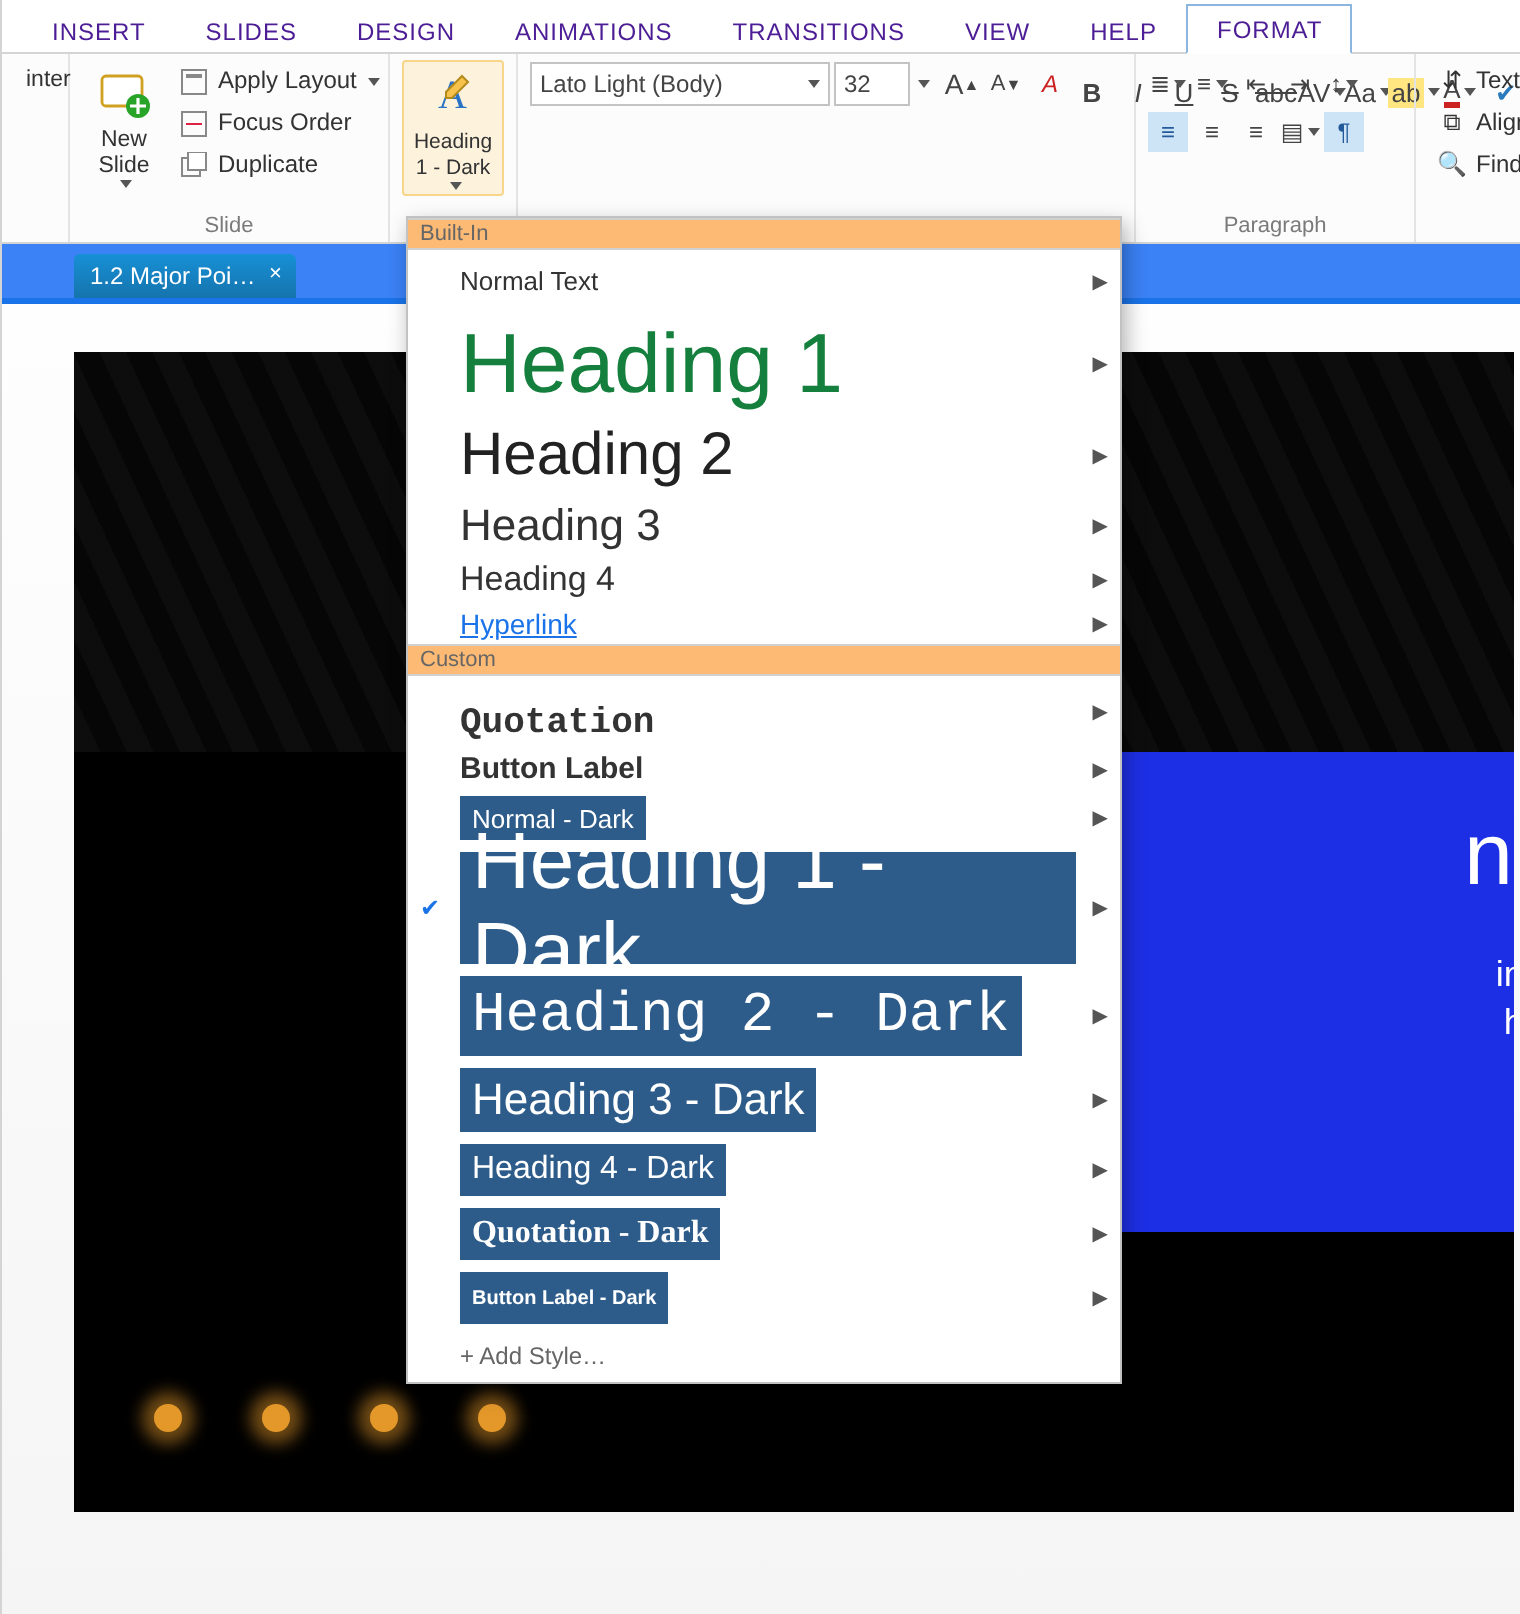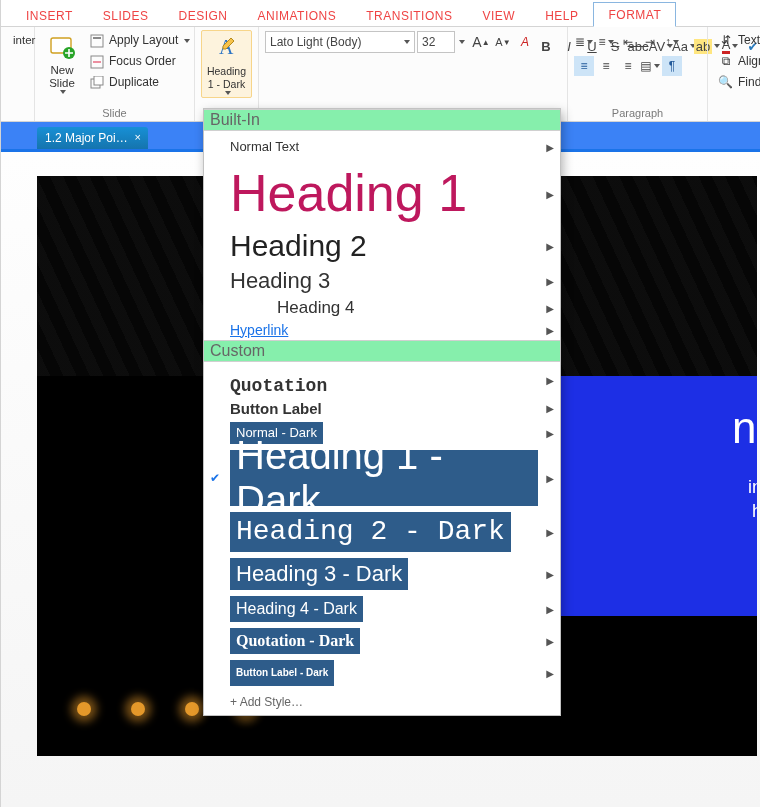--- a/index.html
+++ b/index.html
@@ -1,20 +1,20 @@
 <!DOCTYPE html>
 <html><head>
 <meta charset="utf-8">
 <style>
   html, body { margin:0; padding:0; font-family:"Segoe UI","Helvetica Neue",sans-serif; font-size:13px; color:#333; background:#fff; overflow:hidden; }
   .wrap { width:760px; height:807px; box-sizing:border-box; position:relative; border-left:1px solid #d4d4d4; background:#fff; }
 
   
   .tabs { display:flex; align-items:flex-end; height:26px; border-bottom:1px solid #d4d4d4; padding-left:10px; gap:0; }
-  .tab { padding:5px 14px 4px; font-size:12px; color:#ef4444; letter-spacing:.5px; border:1px solid transparent; border-bottom:none; position:relative; top:1px; cursor:pointer; }
+  .tab { padding:5px 14px 4px; font-size:12px; color:#4c1d95; letter-spacing:.5px; border:1px solid transparent; border-bottom:none; position:relative; top:1px; cursor:pointer; }
   .tab.active { border-color:#8ab6e0; background:#fff; border-bottom:1px solid #fff; }
 
   
   .ribbon { display:flex; height:94px; border-bottom:1px solid #d4d4d4; background:#fcfcfc; }
   .group { border-right:1px solid #e4e4e4; display:flex; flex-direction:column; padding:3px 6px 1px; box-sizing:border-box; }
   .group-content { flex:1; display:flex; align-items:flex-start; }
   .group-label { text-align:center; font-size:11px; color:#7a7a7a; padding:1px 0; }
   .stack { display:flex; flex-direction:column; }
   .stack-btn { height:21px; line-height:21px; padding:0 4px; display:flex; align-items:center; gap:4px; white-space:nowrap; cursor:pointer; font-size:12px; }
 
@@ -43,31 +43,31 @@
   .slide .bluebox { position:absolute; right:-180px; top:200px; width:500px; height:240px; background:#1d2fe5; color:#fff; padding:0 24px; box-sizing:border-box; }
   .slide .bluebox .h { font-size:44px; font-weight:300; font-family:"Segoe UI Light","Helvetica Neue",sans-serif; line-height:1.1; margin-top:28px; text-align:right; }
   .slide .bluebox .p { font-size:18px; font-weight:300; text-align:right; margin-top:24px; line-height:1.3; }
   .slide .lights { position:absolute; bottom:40px; left:40px; display:flex; gap:40px; }
   .slide .lights .dot { width:14px; height:14px; border-radius:50%; background:#e4982a; box-shadow:0 0 8px 6px rgba(228,152,42,.5); }
   .slide .lights2 { position:absolute; bottom:60px; right:40px; display:flex; gap:20px; }
   .roof { position:absolute; top:0; left:0; right:0; height:200px; background:repeating-linear-gradient(65deg,#151515,#151515 12px,#0a0a0a 12px,#0a0a0a 24px); opacity:.6; }
 
   
   .menu { position:absolute; left:202px; top:108px; width:356px; background:#fff; border:1px solid #c2c2c2; box-shadow:2px 4px 10px rgba(0,0,0,.3); z-index:100; }
-  .menu .section { background:#86efac; border-top:1px solid #d0d0d0; border-bottom:1px solid #d0d0d0; padding:1px 6px; font-size:16px; color:#666; }
+  .menu .section { background:#fdba74; border-top:1px solid #d0d0d0; border-bottom:1px solid #d0d0d0; padding:1px 6px; font-size:11px; color:#666; }
   .menu .item { position:relative; padding:2px 22px 2px 26px; cursor:pointer; display:flex; align-items:center; }
   .menu .item .arrow { position:absolute; right:6px; top:50%; transform:translateY(-50%); color:#555; font-size:10px; }
   .menu .check { position:absolute; left:6px; top:50%; transform:translateY(-50%); color:#1a73e8; font-size:12px; }
   .menu .add { padding:6px 26px; font-size:12px; color:#666; cursor:pointer; }
   .menu .dark { background:#2e5c8a; color:#fff; margin:1px 22px 1px 26px; padding:0 6px; display:flex; align-items:center; }
   .s-normal { font-size:13px; padding-top:6px; padding-bottom:6px; }
-  .s-h1 { font-family:"Segoe UI Light","Helvetica Neue",sans-serif; font-weight:300; font-size:52px; color:#be185d; line-height:1.15; }
+  .s-h1 { font-family:"Segoe UI Light","Helvetica Neue",sans-serif; font-weight:300; font-size:42px; color:#15803d; line-height:1.15; }
   .s-h2 { font-family:"Segoe UI Light","Helvetica Neue",sans-serif; font-weight:300; font-size:30px; color:#222; line-height:1.2; }
   .s-h3 { font-family:"Segoe UI Light","Helvetica Neue",sans-serif; font-weight:300; font-size:22px; }
-  .s-h4 { font-family:"Segoe UI Light","Helvetica Neue",sans-serif; font-weight:300; font-size:17px;margin-left:47px; }
+  .s-h4 { font-family:"Segoe UI Light","Helvetica Neue",sans-serif; font-weight:300; font-size:17px; }
   .s-hyper { color:#1a73e8; text-decoration:underline; font-size:14px; }
   .s-quote { font-family:Liberation Mono, monospace; font-weight:bold; font-size:18px;margin-top:12px; }
   .s-btn { font-weight:bold; font-size:15px; }
 
   .d-normal { height:22px; font-size:13px; }
   .d-h1 { height:56px; font-family:"Segoe UI Light","Helvetica Neue",sans-serif; font-weight:300; font-size:40px; }
   .d-h2 { height:40px; font-family:Liberation Mono, monospace; font-weight:300; font-size:28px; }
   .d-h3 { height:32px; font-family:"Segoe UI Light","Helvetica Neue",sans-serif; font-weight:300; font-size:22px; }
   .d-h4 { height:26px; font-family:"Segoe UI Light","Helvetica Neue",sans-serif; font-weight:300; font-size:16px; }
   .d-quote { height:26px; font-family:"Georgia",serif; font-weight:bold; font-size:16px; }

